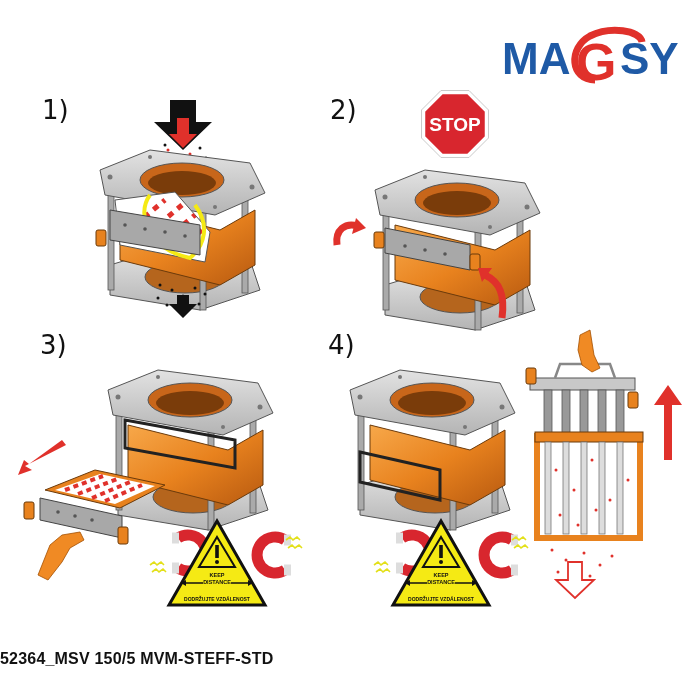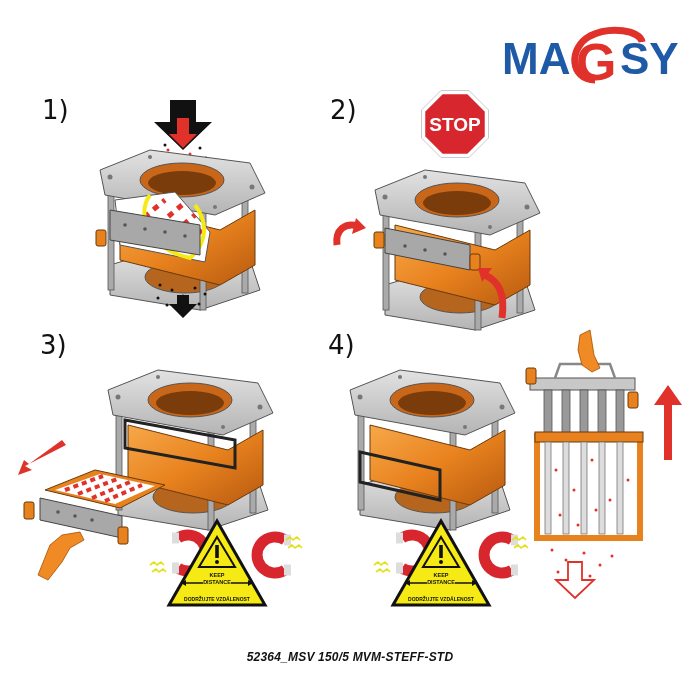--- a/index.html
+++ b/index.html
@@ -1,21 +1,21 @@
 <!DOCTYPE html>
 <html><head>
 <meta charset="utf-8">
 <style>
   html,body{margin:0;padding:0;background:#ffffff;}
   body{width:700px;height:700px;position:relative;overflow:hidden;font-family:"Liberation Sans",sans-serif;}
   .abs{position:absolute;}
   .step-num{font-family:"DejaVu Sans",sans-serif;font-size:26px;color:#111;font-weight:400;}
   .logo{left:500px;top:28px;width:190px;height:60px;text-align:center;}
   .logo svg{overflow:visible}
-  .caption{left:0;top:650px;width:700px;text-align:center;font-size:12px;font-weight:bold;color:#111;letter-spacing:0.2px;font-style:italic;}
+  .caption{left:0;top:650px;width:700px;text-align:left;font-size:16px;font-weight:bold;color:#111;letter-spacing:0.2px;}
   svg text{font-family:"Liberation Sans",sans-serif;}
 </style>
 </head>
 <body>
 
 <div class="abs logo">
   <svg width="190" height="60" viewBox="0 0 190 60">
     <path d="M95 52 C 70 52, 68 20, 90 8 C 110 -2, 140 2, 142 14" fill="none" stroke="#e0312b" stroke-width="7"></path>
     <text x="2" y="46" font-size="44" font-weight="bold" fill="#1f5aa6">MA</text>
     <text x="76" y="52" font-size="52" font-weight="bold" fill="#e0312b">G</text>

